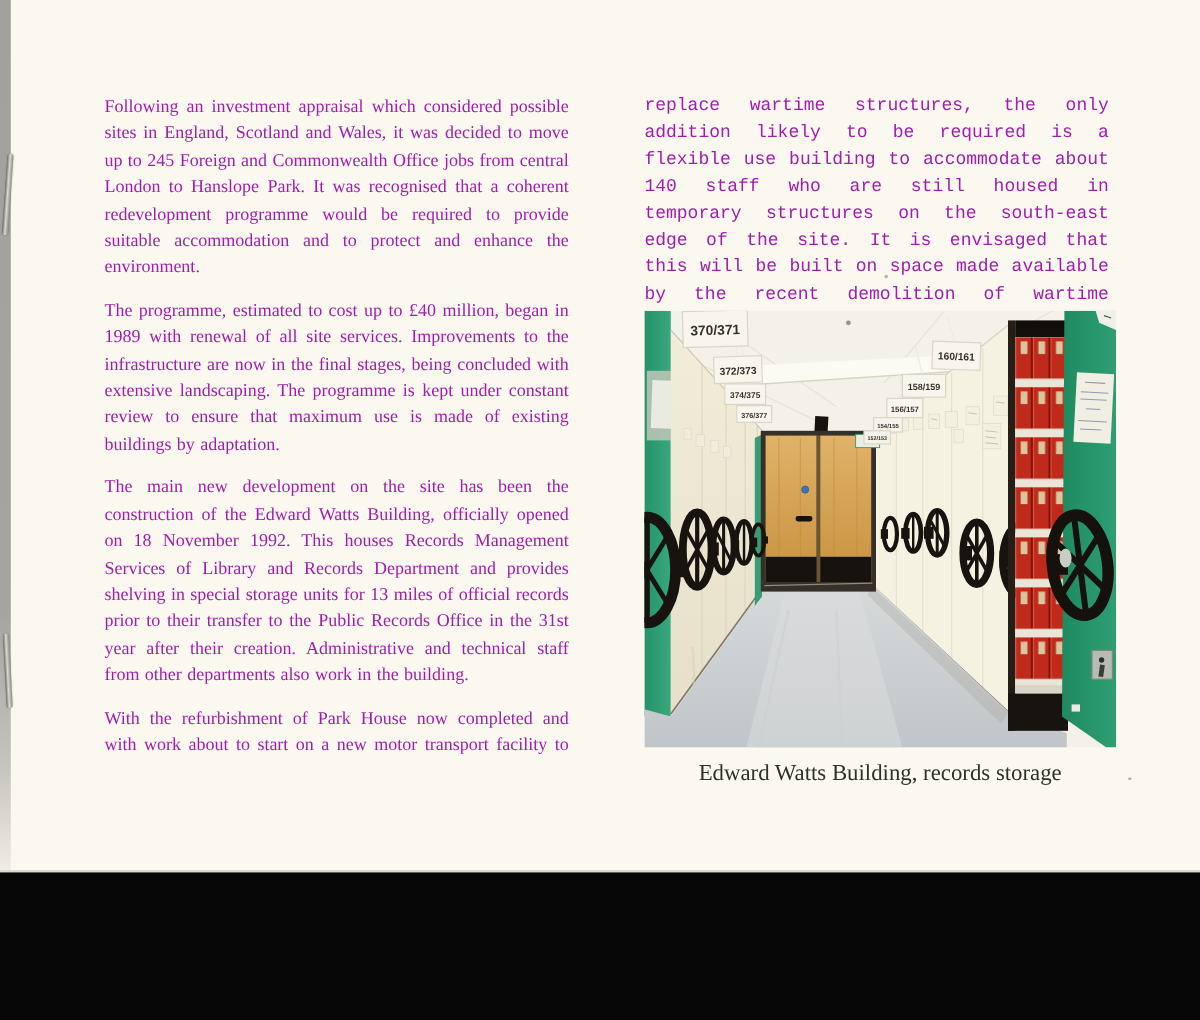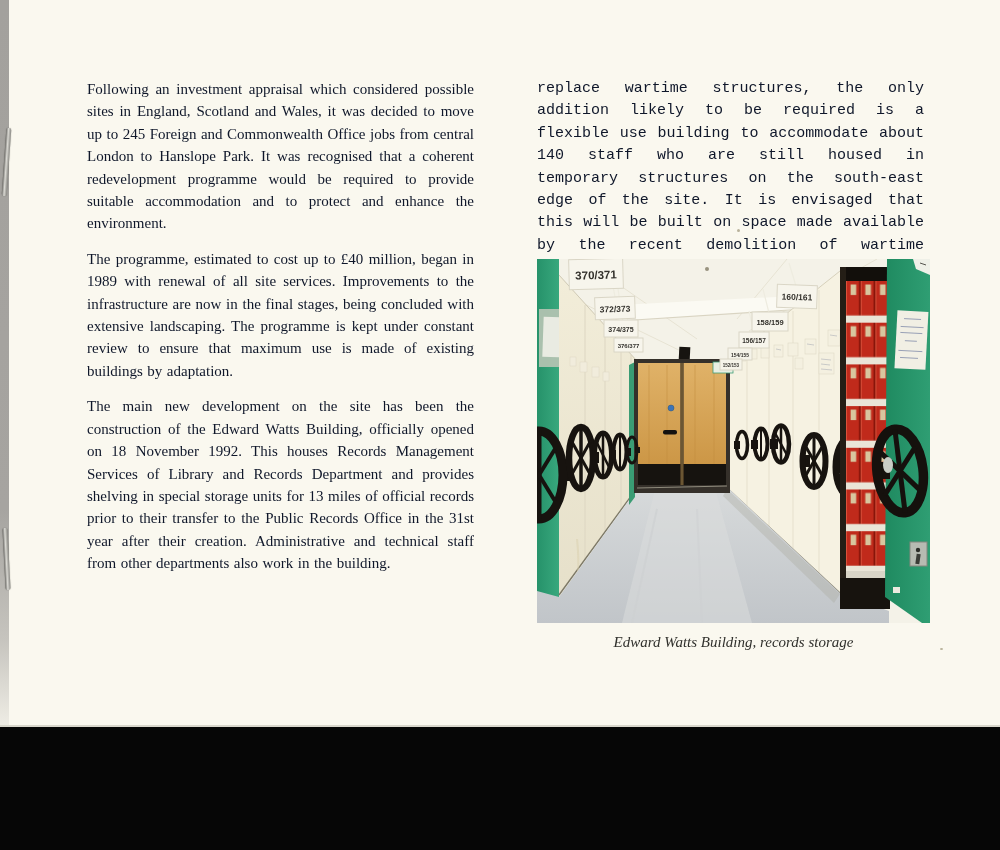--- a/index.html
+++ b/index.html
@@ -8,41 +8,42 @@
   .gutter-strip{position:absolute;left:0;top:0;width:9px;height:727px;
         background:linear-gradient(180deg,#a3a19d 0%,#a6a4a0 70%,#c6c4be 88%,#efede5 100%);}
   .staple{position:absolute;width:5px;border-radius:2px;
         background:linear-gradient(90deg,#6f6e6a,#d9d8d2 45%,#8a8984);
         box-shadow:0 0 1px rgba(60,60,55,.6);}
   .staple.s1{left:4px;top:128px;height:68px;transform:rotate(4deg);}
   .staple.s2{left:4px;top:528px;height:62px;transform:rotate(-3deg);}
   .black-band{position:absolute;left:0;top:727px;width:1000px;height:123px;background:#060606;}
   .band-edge{position:absolute;left:0;top:725px;width:1000px;height:2px;background:#d9d7cc;}
   .col{position:absolute;top:78px;width:387px;font-size:15px;line-height:22.4px;
-       color:#0f172a;text-align:justify;word-spacing:.05em;}
+       color:#a21caf;text-align:justify;word-spacing:.05em;}
   .col p{margin:0 0 13px 0;}
   .col p.cont{text-align-last:justify;}
   .left-col{left:87px;}
   .right-col{left:537px;font-family:Liberation Mono, monospace;}
   figure.photo{position:absolute;left:537px;top:259px;width:393px;height:364px;margin:0;}
   figure.photo svg{display:block;}
   .caption{position:absolute;left:537px;top:634px;width:393px;text-align:center;
-       font-style:italic;font-size:15px;color:#30302c;}
+       font-size:19px;color:#30302c;}
   .speck{position:absolute;border-radius:50%;background:#b9b29b;}
   .sign-txt{font-family:"Liberation Sans",sans-serif;font-weight:bold;fill:#33312c;}
 </style>
 </head>
 <body>
 
 <div class="scan">
 
   <div class="col left-col">
     <p>Following an investment appraisal which considered possible sites in England, Scotland and Wales, it was decided to move up to 245 Foreign and Commonwealth Office jobs from central London to Hanslope Park. It was recognised that a coherent redevelopment programme would be required to provide suitable accommodation and to protect and enhance the environment.</p>
     <p>The programme, estimated to cost up to £40 million, began in 1989 with renewal of all site services. Improvements to the infrastructure are now in the final stages, being concluded with extensive landscaping. The programme is kept under constant review to ensure that maximum use is made of existing buildings by adaptation.</p>
     <p>The main new development on the site has been the construction of the Edward Watts Building, officially opened on 18 November 1992. This houses Records Management Services of Library and Records Department and provides shelving in special storage units for 13 miles of official records prior to their transfer to the Public Records Office in the 31st year after their creation. Administrative and technical staff from other departments also work in the building.</p>
+    <p class="cont">With the refurbishment of Park House now completed and with work about to start on a new motor transport facility to</p>
   </div>
 
   <div class="col right-col">
     <p>replace wartime structures, the only addition likely to be required is a flexible use building to accommodate about 140 staff who are still housed in temporary structures on the south-east edge of the site. It is envisaged that this will be built on space made available by the recent demolition of wartime workshops in the southern part of the site between existing buildings.</p>
   </div>
 
   <figure class="photo">
   <svg width="393" height="364" viewBox="0 0 393 364" xmlns="http://www.w3.org/2000/svg">
     <defs>
       <linearGradient id="doorg" x1="0" y1="0" x2="0" y2="1">

